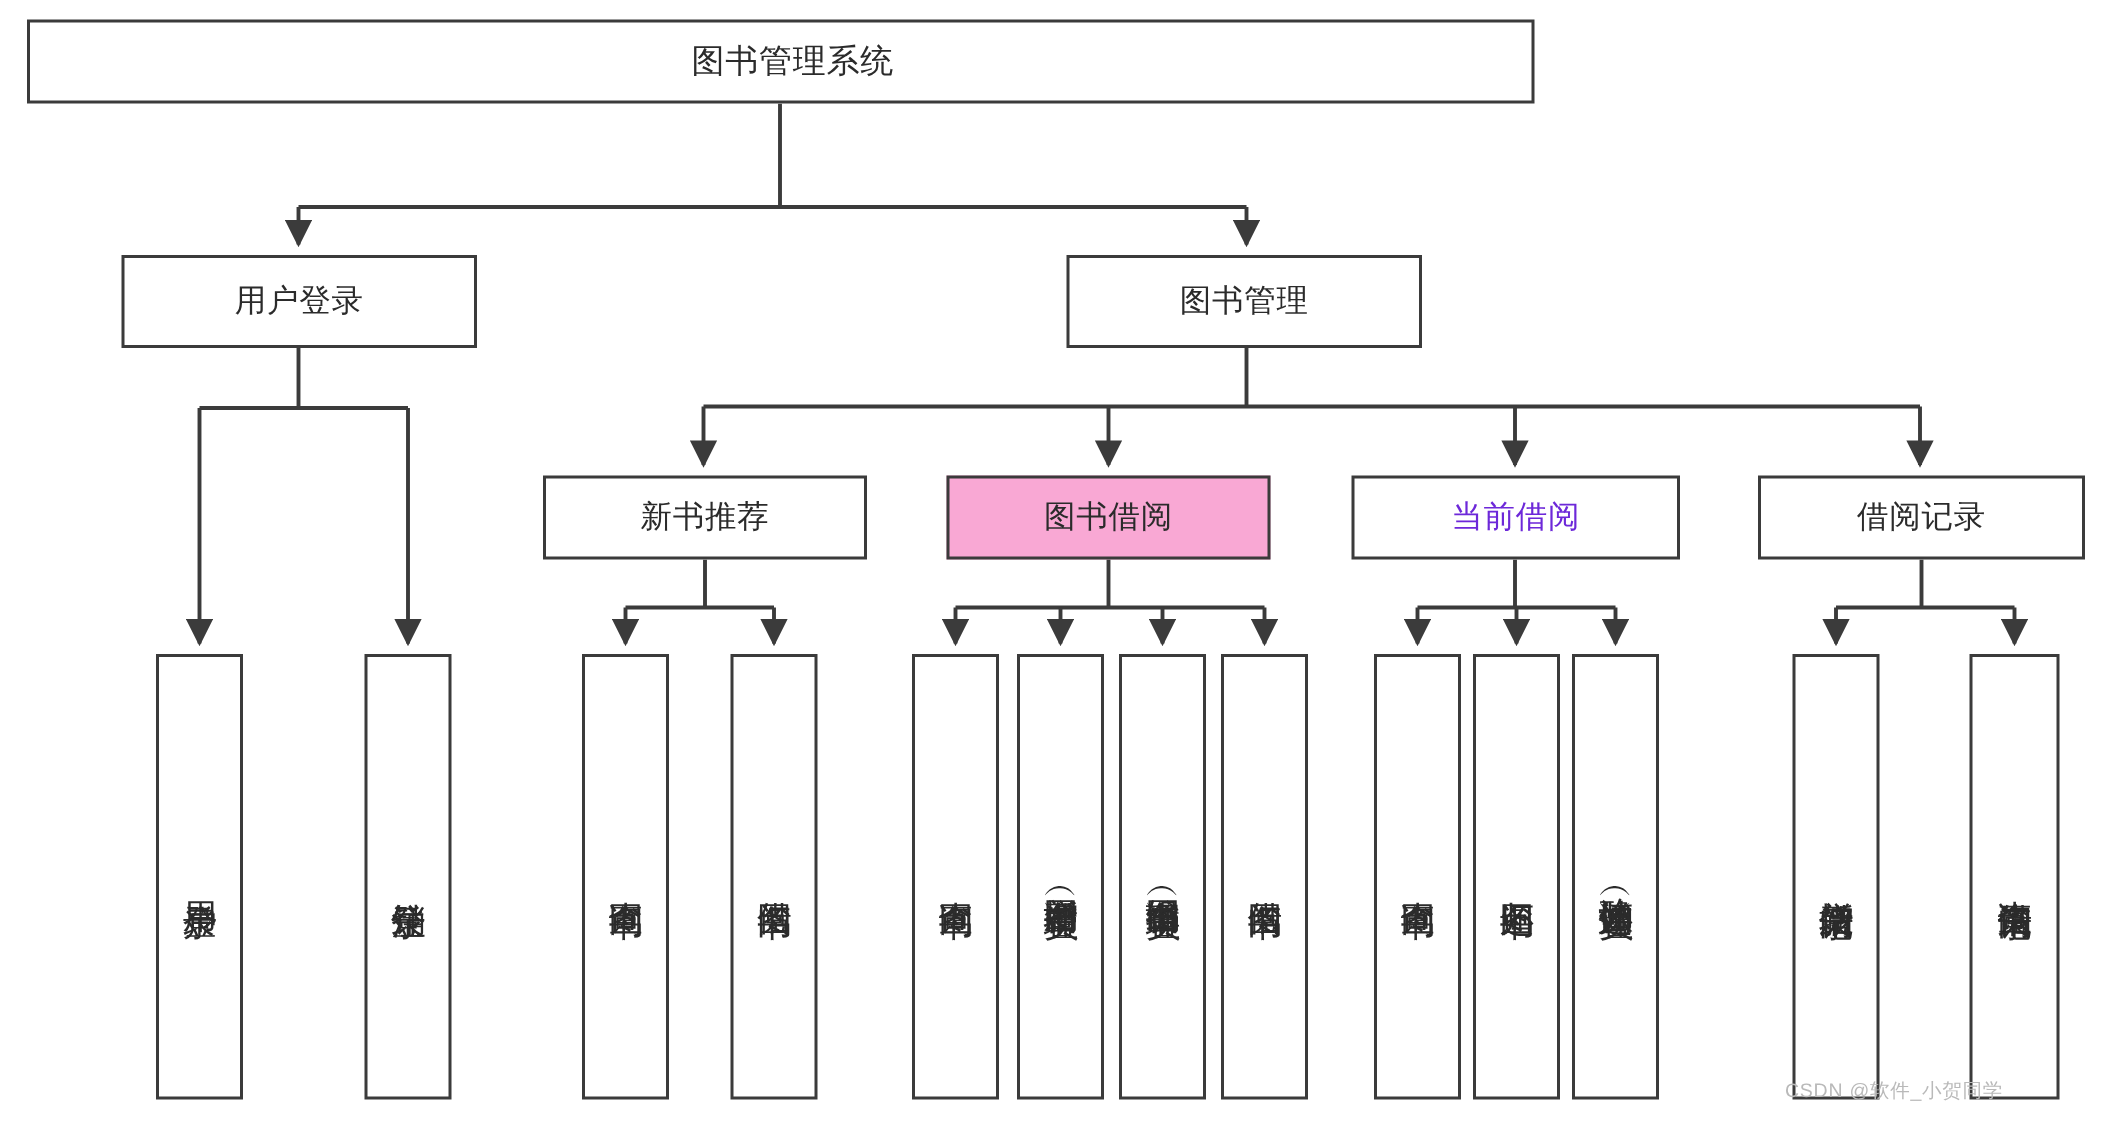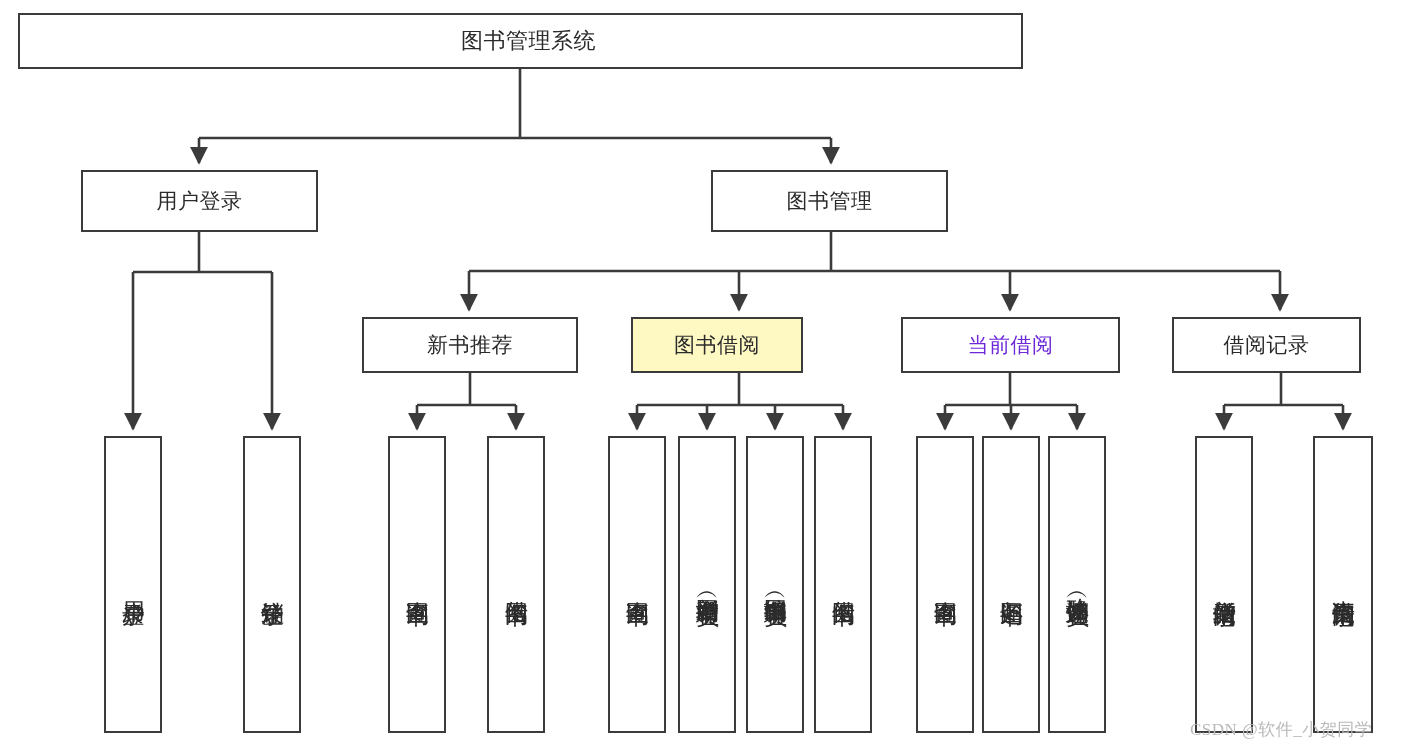--- a/index.html
+++ b/index.html
@@ -60,26 +60,25 @@
     writing-mode: vertical-rl;
     text-orientation: upright;
     font-size: 23px;
     line-height: 1.12;
     letter-spacing: 1px;
     white-space: nowrap;
     max-height: 100%;
   }
   .watermark {
     position: absolute;
-    font-size: 17px;
+    font-size: 13px;
     color: #b9b9b9;
     letter-spacing: 0.5px;
     white-space: nowrap;
     user-select: none;
-    font-family: Liberation Serif, serif;
   }
 </style>
 </head>
 <body>
 
 <div id="canvas">
 
   <svg class="edges" viewBox="0 0 1405 747" xmlns="http://www.w3.org/2000/svg">
     <defs>
       <marker id="arrow" viewBox="0 0 10 10" refX="9" refY="5" markerWidth="7" markerHeight="7" orient="auto-start-reverse">
@@ -138,27 +137,27 @@
   <div class="node horiz" style="left: 81px; top: 170px; width: 237px; height: 62px; border-color: rgb(59, 59, 59); background: rgb(255, 255, 255); color: rgb(43, 43, 43);">
     <span class="label">用户登录</span>
   </div>
   <div class="node horiz" style="left: 711px; top: 170px; width: 237px; height: 62px; border-color: rgb(59, 59, 59); background: rgb(255, 255, 255); color: rgb(43, 43, 43);">
     <span class="label">图书管理</span>
   </div>
 
   <div class="node horiz" style="left: 362px; top: 317px; width: 216px; height: 56px; border-color: rgb(59, 59, 59); background: rgb(255, 255, 255); color: rgb(43, 43, 43);">
     <span class="label">新书推荐</span>
   </div>
-  <div class="node horiz" style="left: 631px; top: 317px; width: 172px; height: 56px; border-color: rgb(59, 59, 59); background: #fef9c3; color: rgb(43, 43, 43);">
+  <div class="node horiz" style="left: 631px; top: 317px; width: 216px; height: 56px; border-color: rgb(59, 59, 59); background: #f9a8d4; color: rgb(43, 43, 43);">
     <span class="label">图书借阅</span>
   </div>
   <div class="node horiz" style="left: 901px; top: 317px; width: 219px; height: 56px; border-color: rgb(59, 59, 59); background: rgb(255, 255, 255); color: #6d28d9;">
     <span class="label">当前借阅</span>
   </div>
-  <div class="node horiz" style="left: 1172px; top: 317px; width: 189px; height: 56px; border-color: rgb(59, 59, 59); background: rgb(255, 255, 255); color: rgb(43, 43, 43);">
+  <div class="node horiz" style="left: 1172px; top: 317px; width: 218px; height: 56px; border-color: rgb(59, 59, 59); background: rgb(255, 255, 255); color: rgb(43, 43, 43);">
     <span class="label">借阅记录</span>
   </div>
 
   <div class="node vert" style="left: 104px; top: 436px; width: 58px; height: 297px; border-color: rgb(59, 59, 59); background: rgb(255, 255, 255); color: rgb(43, 43, 43);">
     <span class="label">用户登录</span>
   </div>
   <div class="node vert" style="left: 243px; top: 436px; width: 58px; height: 297px; border-color: rgb(59, 59, 59); background: rgb(255, 255, 255); color: rgb(43, 43, 43);">
     <span class="label">注销登录</span>
   </div>
   <div class="node vert" style="left: 388px; top: 436px; width: 58px; height: 297px; border-color: rgb(59, 59, 59); background: rgb(255, 255, 255); color: rgb(43, 43, 43);">

